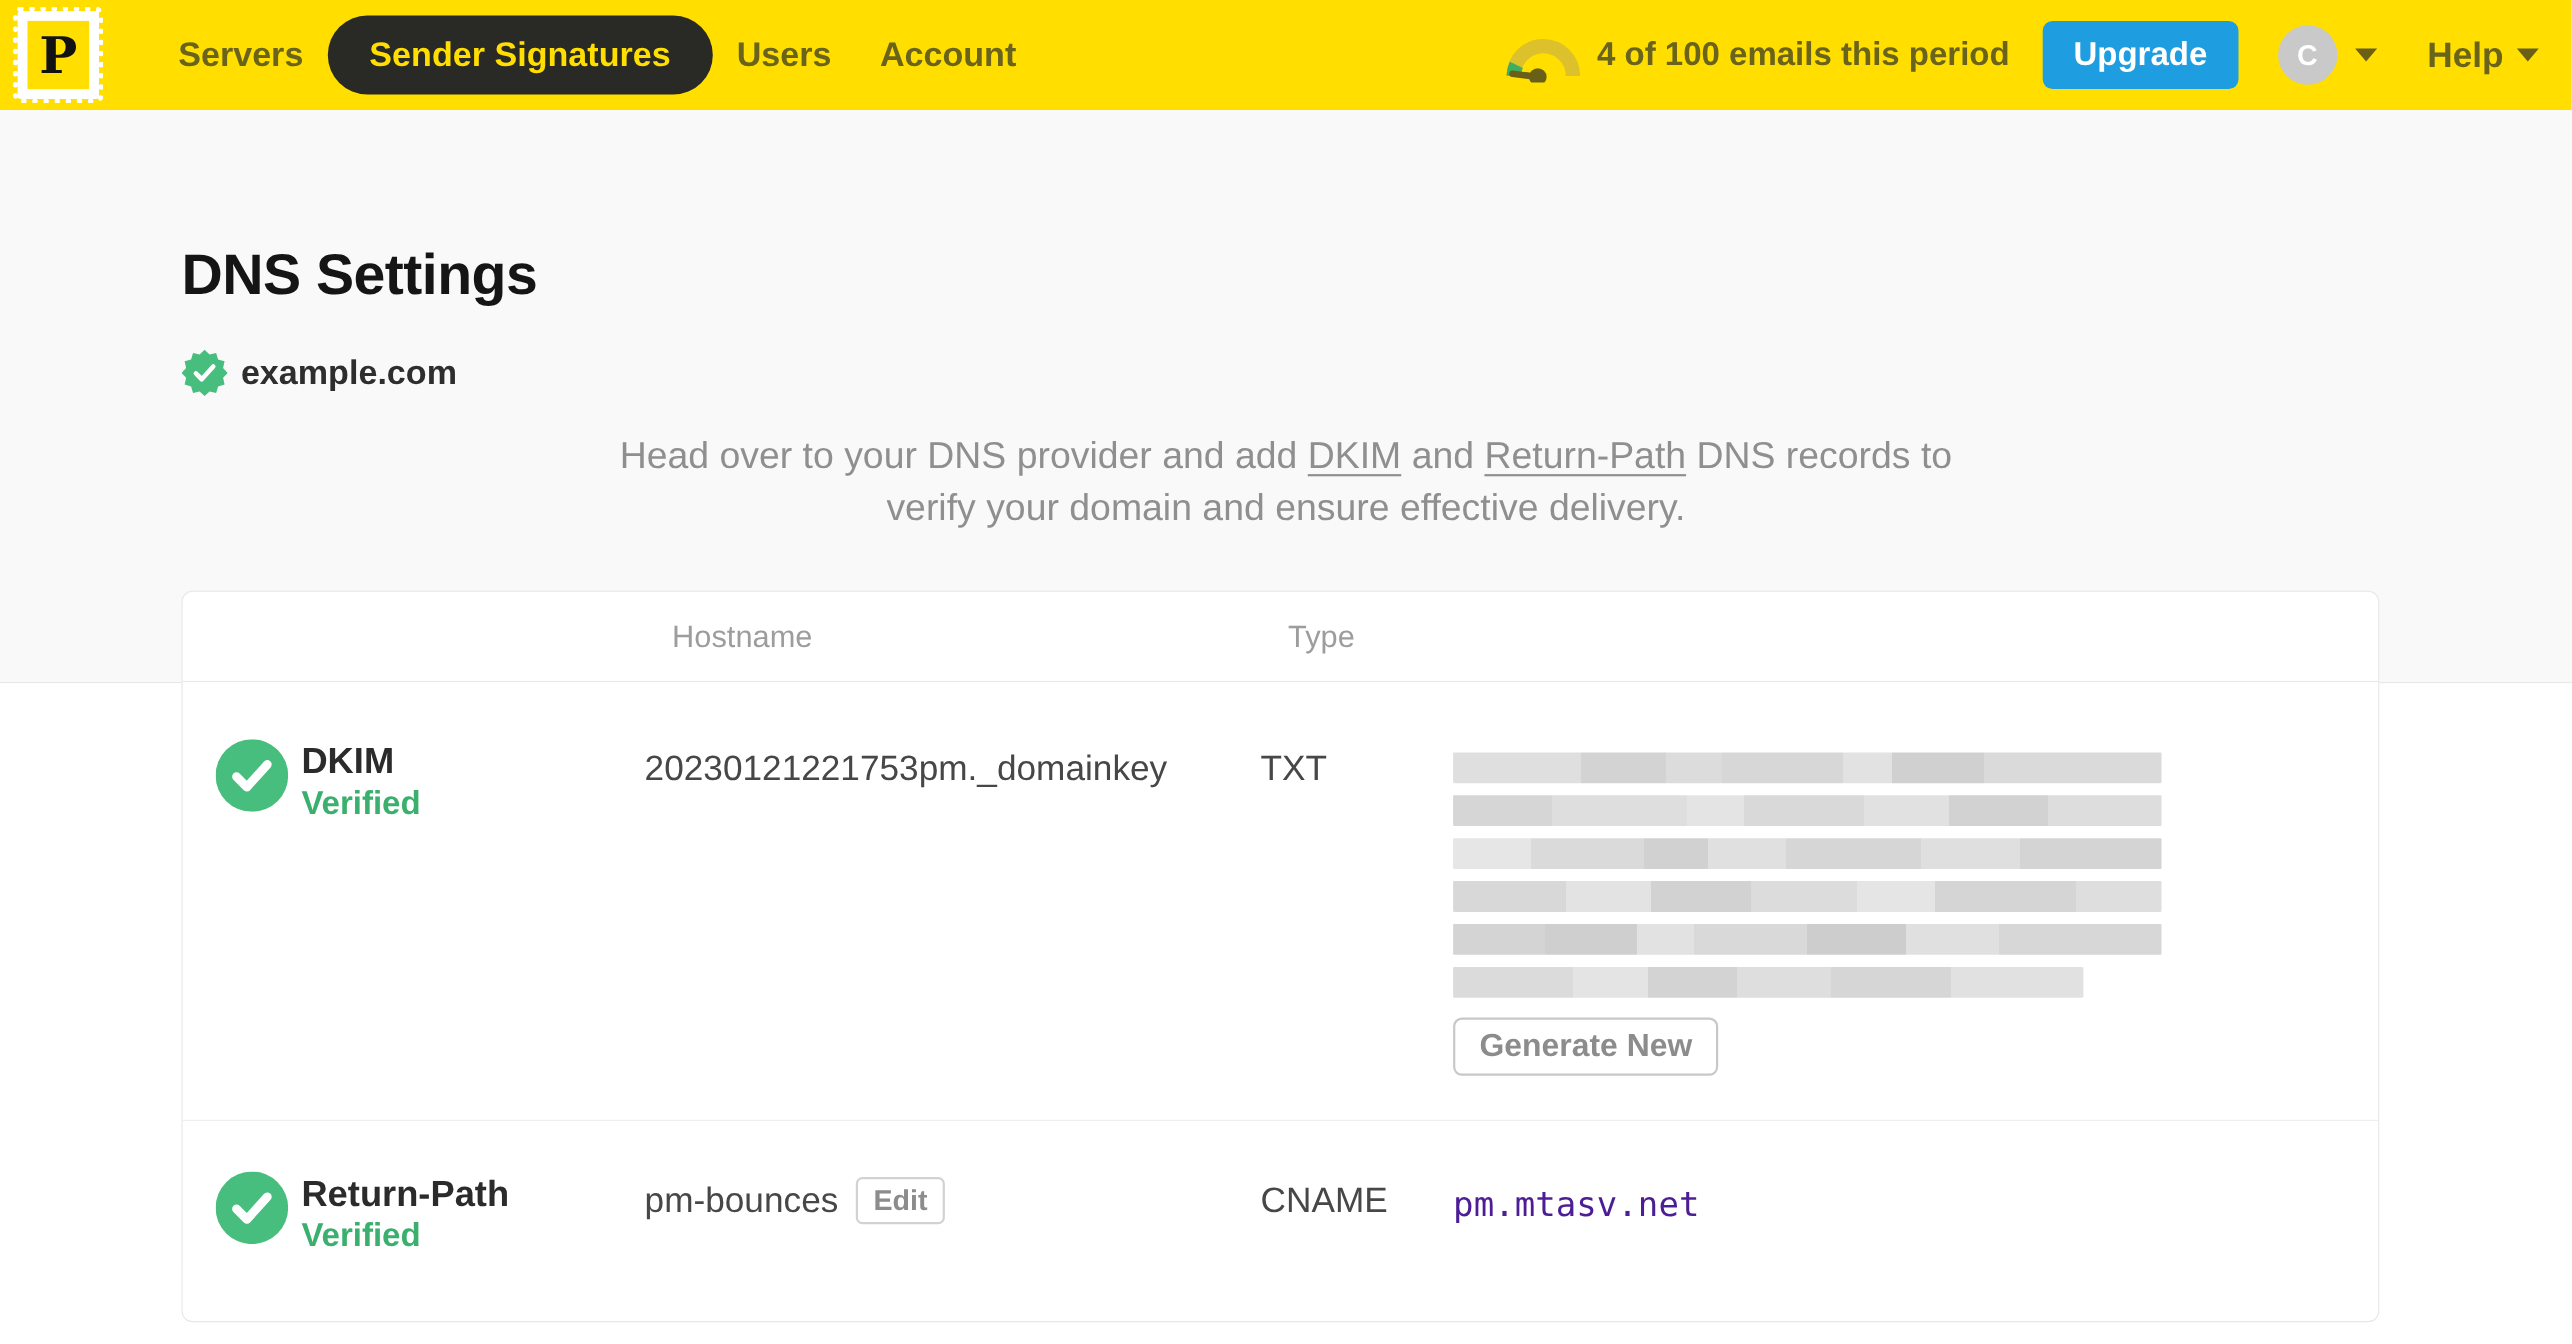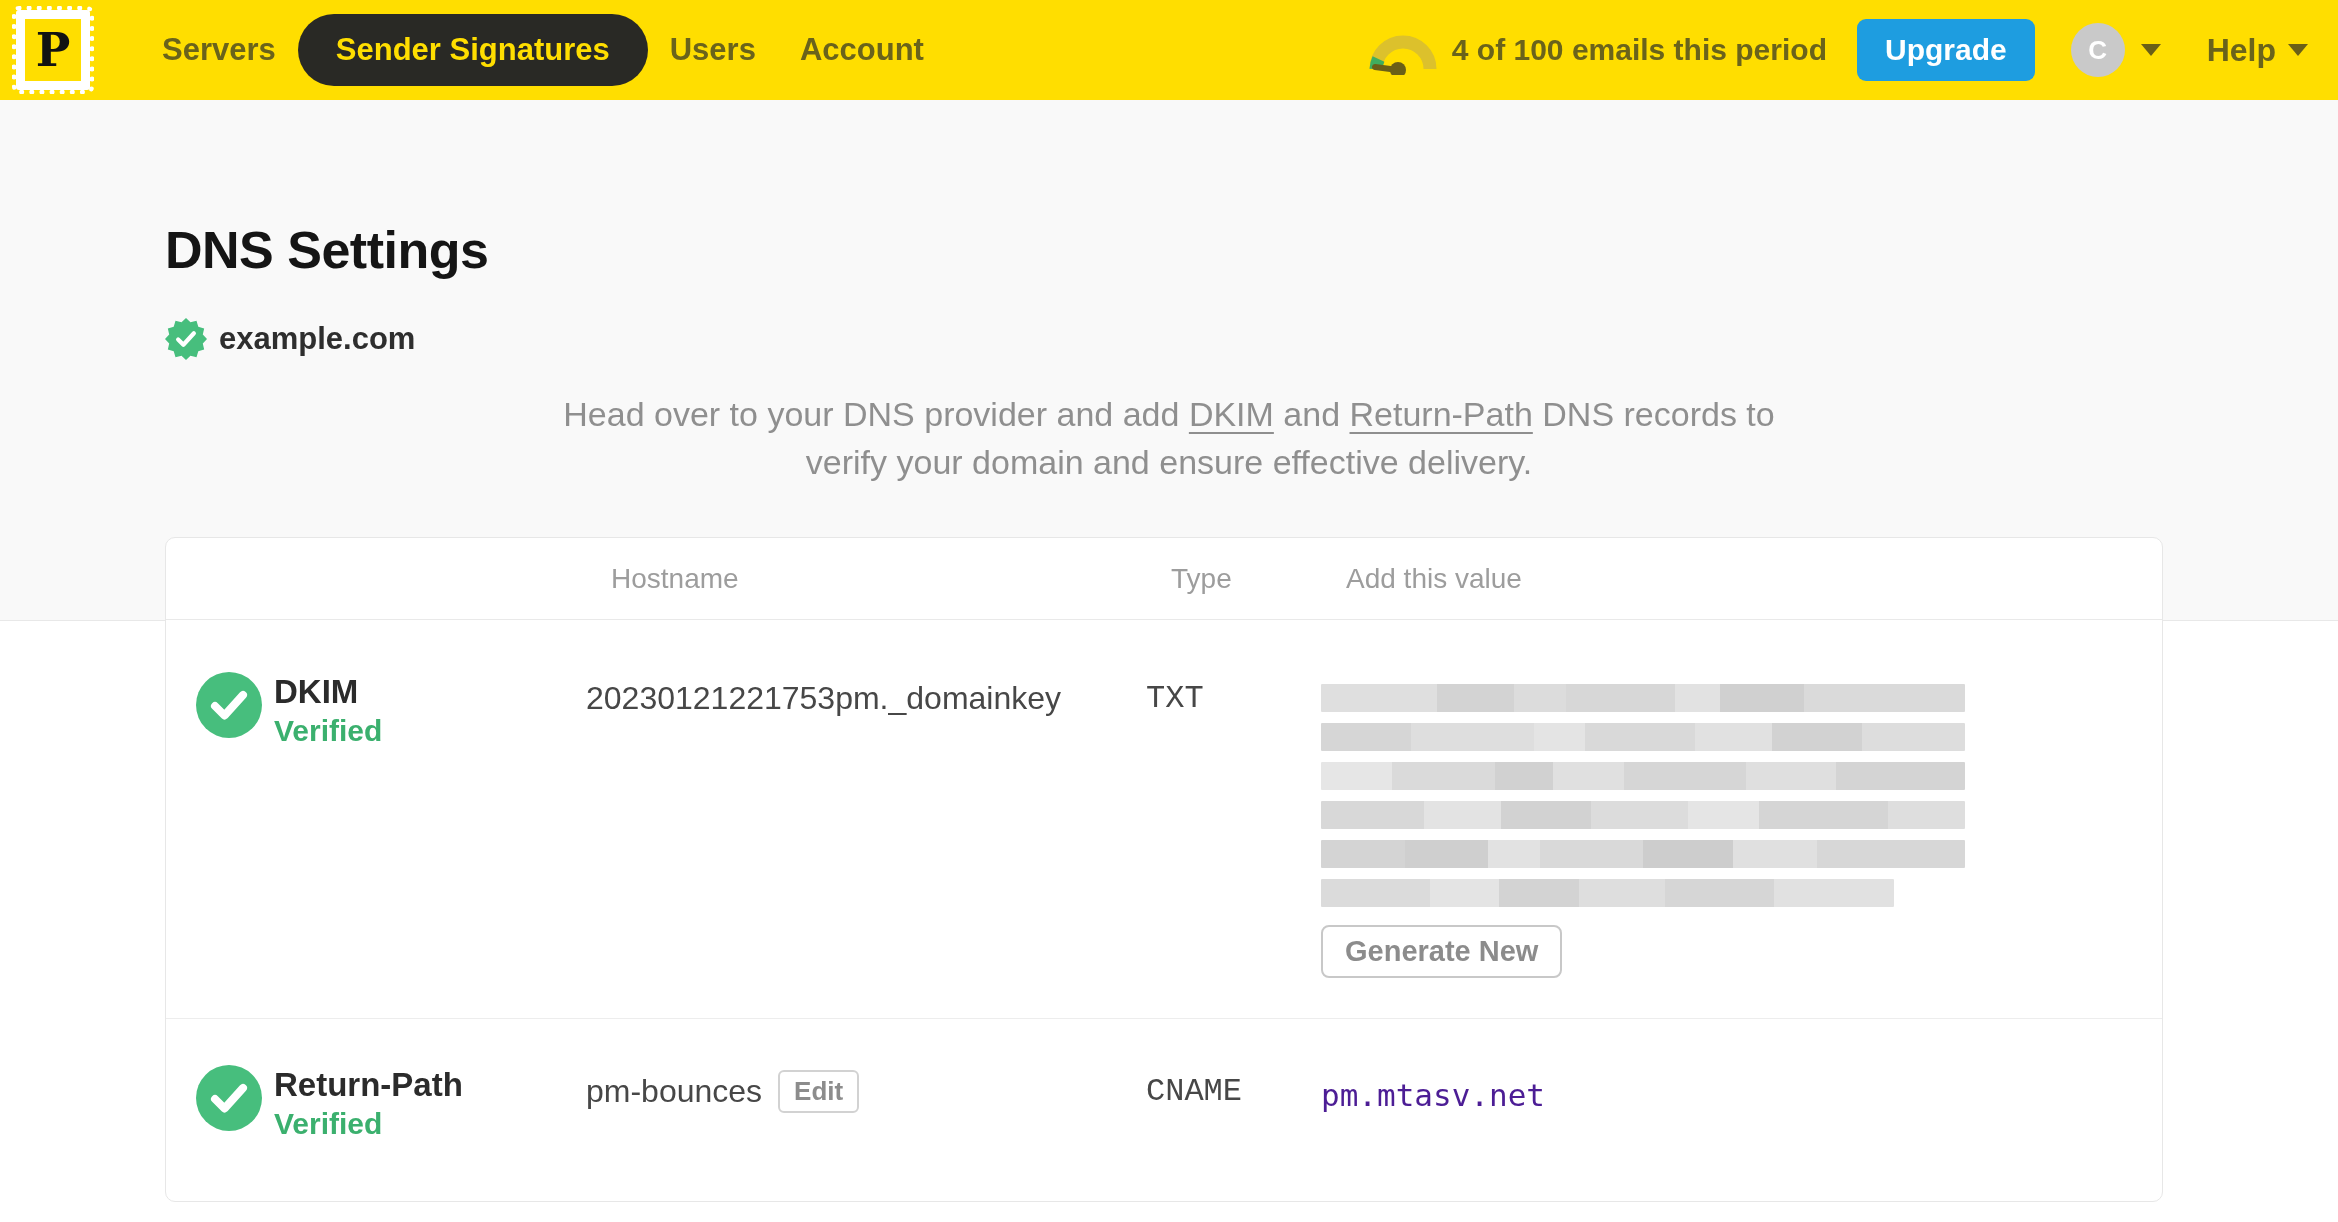--- a/index.html
+++ b/index.html
@@ -97,21 +97,21 @@
   .record-row:last-child { border-bottom:none; }
   .row-dkim { padding:52px 0 40px; }
   .row-rp { padding:46px 0 58px; }
 
   .label-cell { display:flex; align-items:flex-start; gap:12px; padding-left:30px; }
   .check-circle { width:66px; height:66px; flex:0 0 auto; }
   .rec-name { font-size:33px; font-weight:800; color:#2B2B2B; line-height:40px; }
   .rec-status { font-size:30px; font-weight:600; color:#3BB06E; line-height:38px; }
 
   .host-cell { padding-top:8px; font-size:32px; color:#474747; display:flex; align-items:flex-start; }
-  .type-cell { padding-top:8px; font-size:32px; color:#474747;font-family:Liberation Mono, monospace; }
+  .type-cell { padding-top:8px; font-size:32px; color:#474747; }
   .value-cell { padding-top:12px; padding-right:30px; }
 
   .edit-btn {
     display:inline-block; margin-left:16px; transform:translateY(-3px);
     background:#ffffff; border:2px solid #D2D2D2; border-radius:6px;
     font-family:inherit; font-size:26px; font-weight:700; color:#8C8C8C;
     padding:4px 14px; cursor:pointer;
   }
 
   .redacted { width:644px; }
@@ -185,21 +185,20 @@
   </div>
 
   <p class="intro"><span>Head over to your DNS provider and add </span><a>DKIM</a><span> and </span><a>Return-Path</a><span> DNS records to</span><br><span>verify your domain and ensure effective delivery.</span></p>
 
   <section class="card">
 
     <div class="grid-row thead">
       <div class="th"></div>
       <div class="th">Hostname</div>
       <div class="th">Type</div>
-      <div class="th">Add this value</div>
     </div>
 
     <div class="grid-row record-row row-dkim">
       <div class="label-cell">
         <svg class="check-circle" viewBox="0 0 66 66">
           <circle cx="33" cy="33" r="33" fill="#47BE7D"></circle>
           <path d="M19 34 L28.5 43.5 L47 23" fill="none" stroke="#ffffff" stroke-width="8" stroke-linecap="round" stroke-linejoin="round"></path>
         </svg>
         <div>
           <div class="rec-name">DKIM</div>

